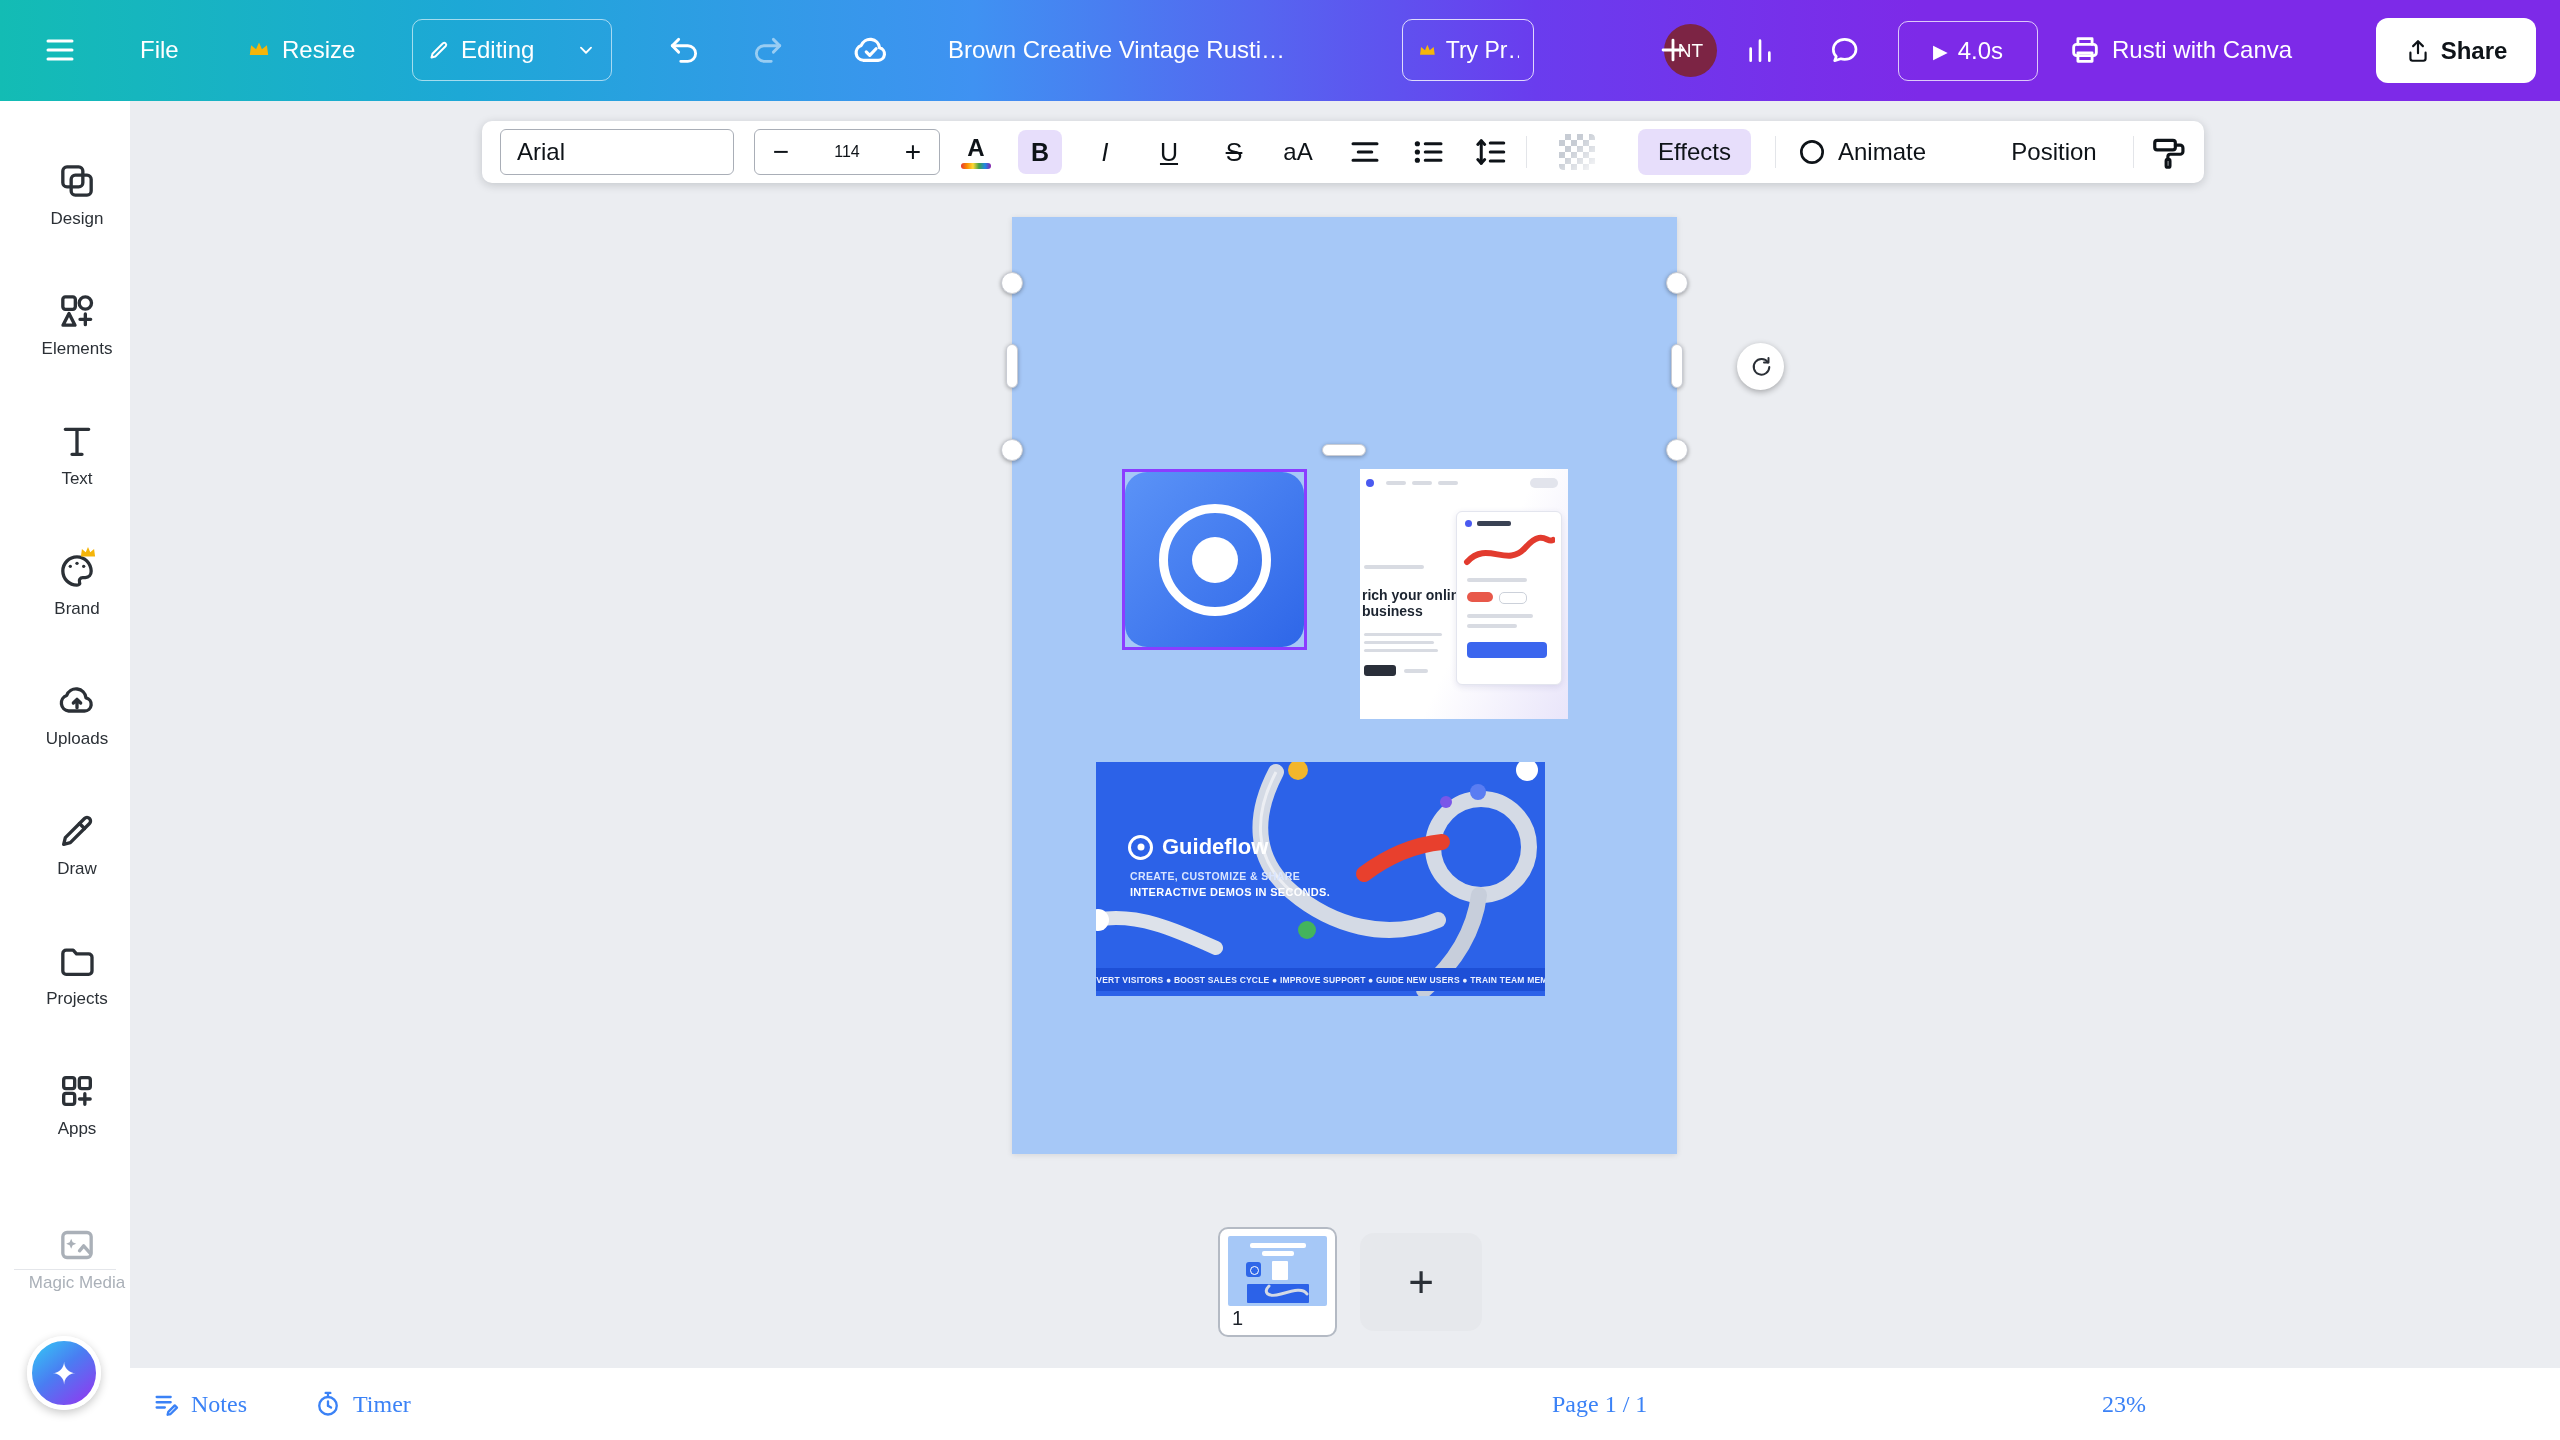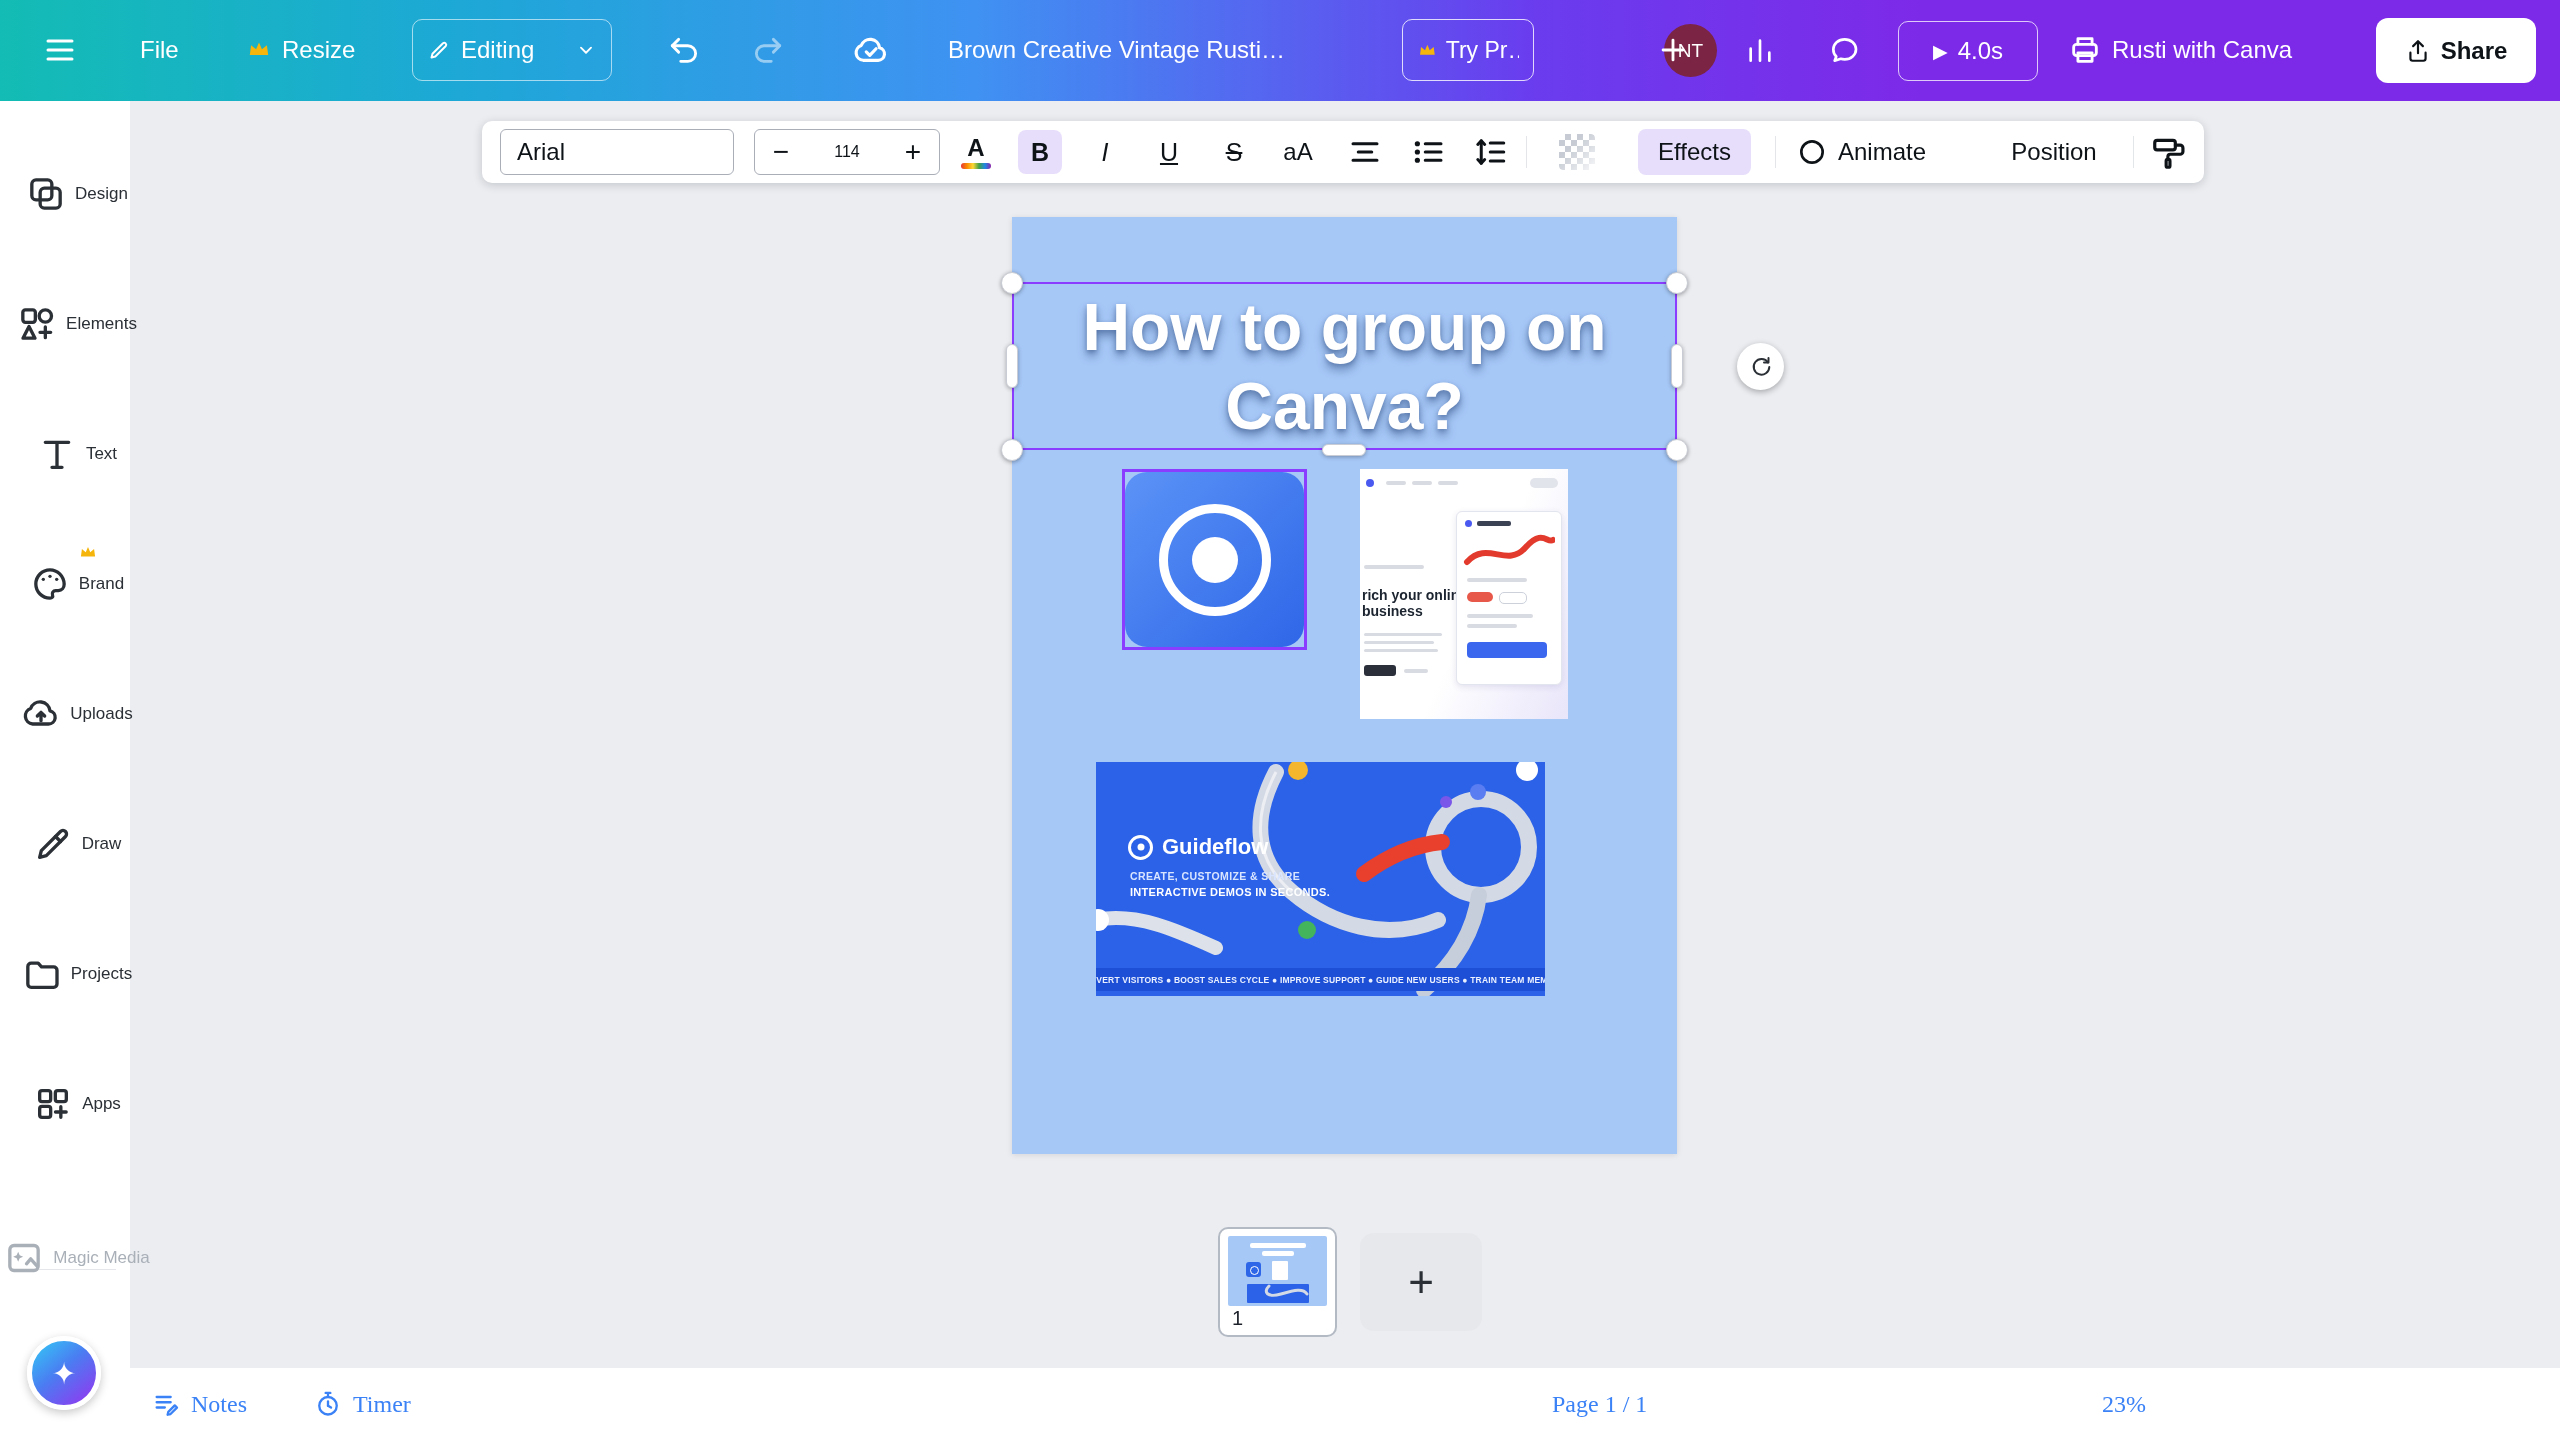--- a/index.html
+++ b/index.html
@@ -11,21 +11,21 @@
   
   .topbar{position:absolute;left:0;top:0;width:2560px;height:101px;
     background:linear-gradient(90deg,#13bcb4 0%,#1da8d6 18%,#3f92f2 38%,#6a3cee 60%,#7d2ae8 75%,#7d2ae8 100%);
     color:#fff;z-index:30;}
   .tb-text{position:absolute;top:36px;font-size:24px;color:#fff;white-space:nowrap;}
   .pill{position:absolute;display:flex;align-items:center;border-radius:10px;}
   .pill-border{border:1.5px solid rgba(255,255,255,.6);}
 
   
   .sidebar{position:absolute;left:0;top:101px;width:130px;height:1267px;background:#fff;z-index:20;}
-  .sb-item{position:absolute;left:0;width:154px;height:112px;display:flex;flex-direction:row;align-items:center;justify-content:center;gap:9px;color:#2b3036;cursor:pointer;}
+  .sb-item{position:absolute;left:0;width:154px;height:112px;display:flex;flex-direction:column;align-items:center;justify-content:center;gap:9px;color:#2b3036;cursor:pointer;}
   .sb-label{font-size:17px;color:inherit;text-align:center;line-height:1.05;}
   .sb-divider{position:absolute;left:14px;top:1168px;width:102px;height:1px;background:#e4e6ea;}
 
   
   .toolbar{position:absolute;left:482px;top:121px;width:1722px;height:62px;background:#fff;border-radius:10px;
     box-shadow:0 2px 10px rgba(16,22,26,.18);z-index:25;color:#0e1318;}
   .tb-box{position:absolute;top:8px;height:46px;border:1.5px solid #a9aeb7;border-radius:6px;box-sizing:border-box;display:flex;align-items:center;}
   .fmt{position:absolute;top:9px;height:44px;display:flex;align-items:center;justify-content:center;font-size:25px;color:#0e1318;cursor:pointer;}
   .fmt-active{background:#e7defb;border-radius:8px;}
   .tb-divider{position:absolute;top:15px;width:1px;height:32px;background:#e3e5e9;}
@@ -300,23 +300,20 @@
     <div class="tb-divider" style="left:1651px"></div>
     <svg class="ic abs" style="left:1668px;top:13px;cursor:pointer" width="38" height="38" viewBox="0 0 24 24">
         <rect x="3" y="4" width="13" height="6" rx="1.5"></rect>
         <path d="M16 7h3a1.8 1.8 0 0 1 1.8 1.8V11c0 1-.8 1.8-1.8 1.8h-6.2a1.5 1.5 0 0 0-1.5 1.5V16"></path>
         <rect x="10.2" y="16" width="2.4" height="5" rx="1"></rect>
       </svg>
   </div>
 
   <div class="page"></div>
 
-  <div class="sel-box">
-    <div class="heading">How to group on Canva?</div>
-  </div>
   <div class="h-corner" style="left:1012px;top:283px"></div>
   <div class="h-corner" style="left:1677px;top:283px"></div>
   <div class="h-corner" style="left:1012px;top:450px"></div>
   <div class="h-corner" style="left:1677px;top:450px"></div>
   <div class="h-side-v" style="left:1012px;top:366px"></div>
   <div class="h-side-v" style="left:1677px;top:366px"></div>
   <div class="h-side-h" style="left:1344px;top:450px"></div>
   <div class="rotate-btn">
     <svg class="ic" width="24" height="24" viewBox="0 0 24 24">
         <path d="M19 7.5A7.8 7.8 0 1 0 20.3 12"></path>

